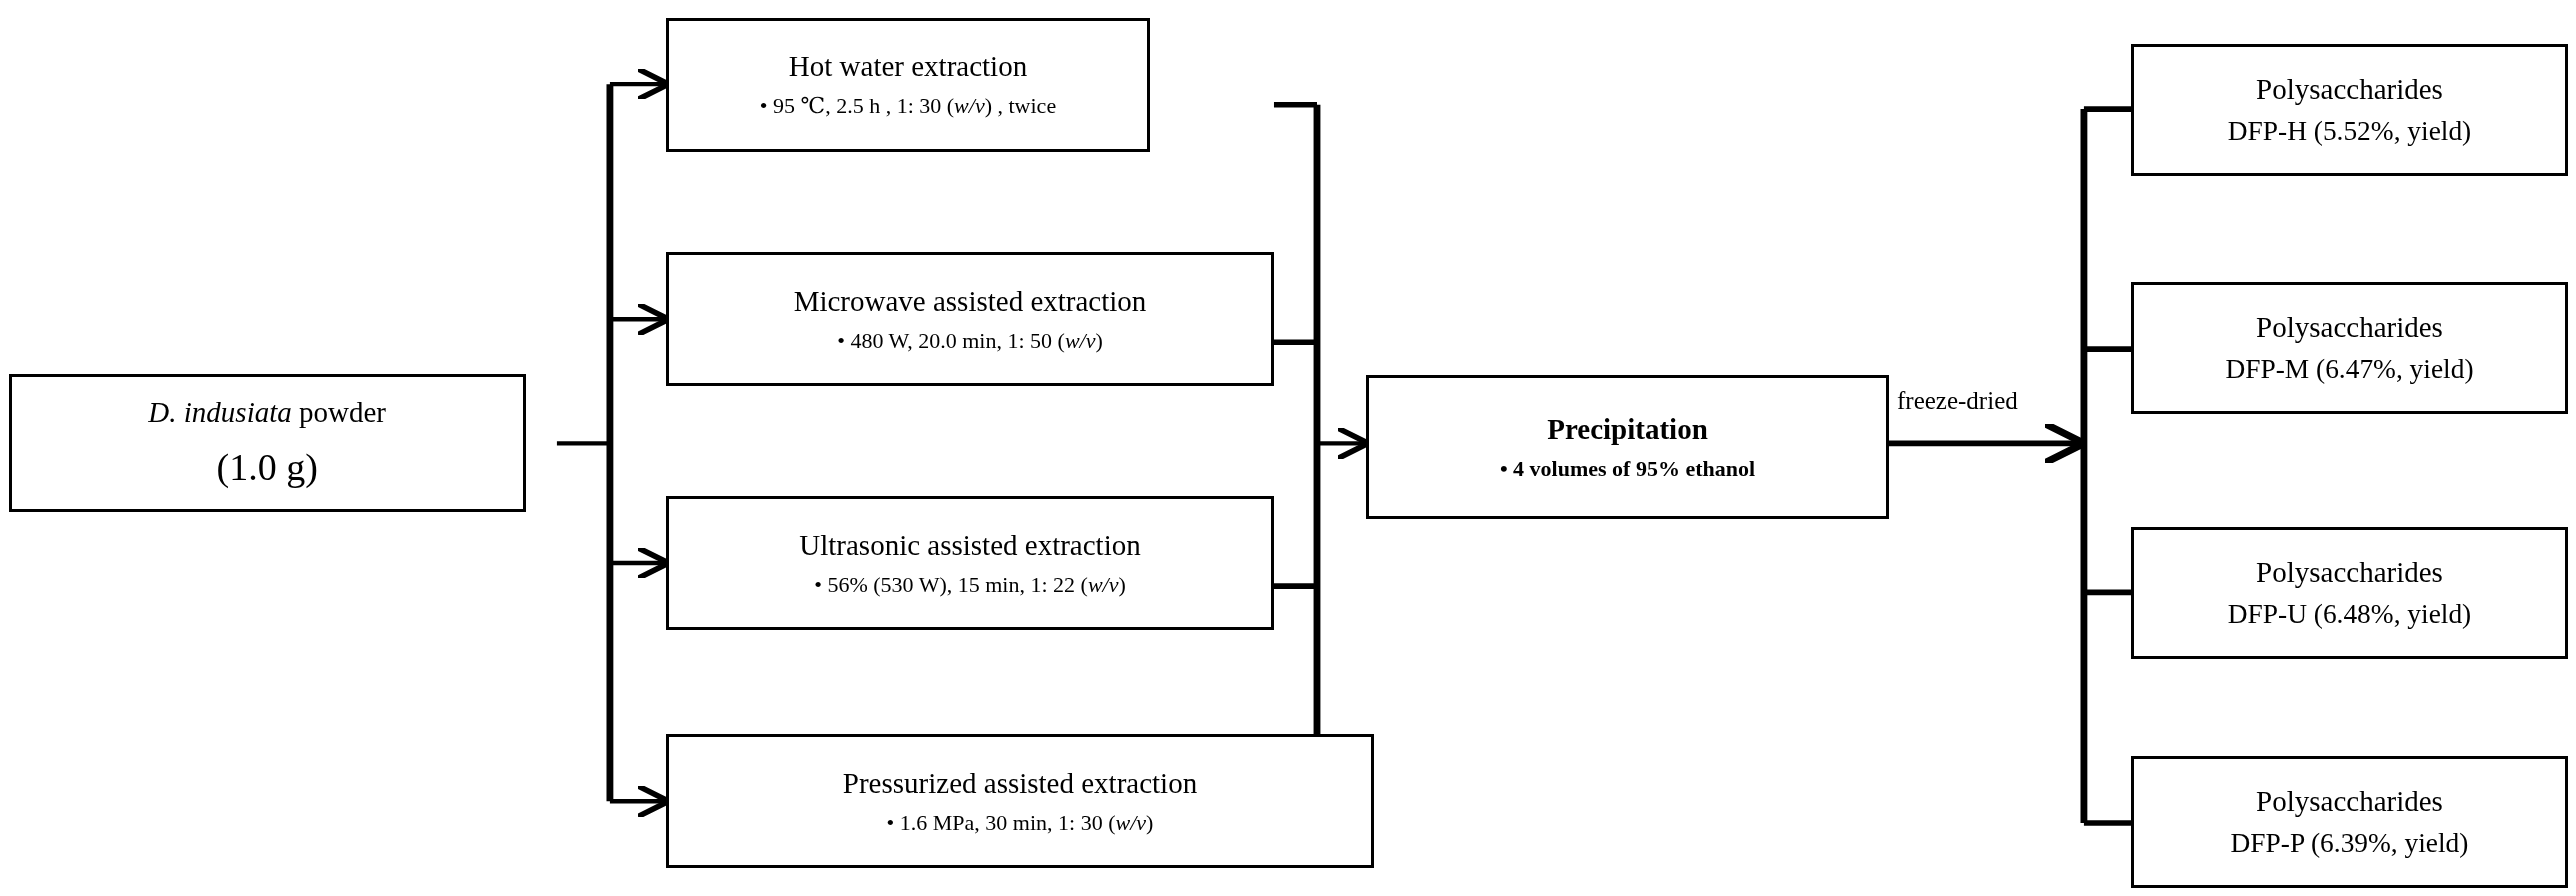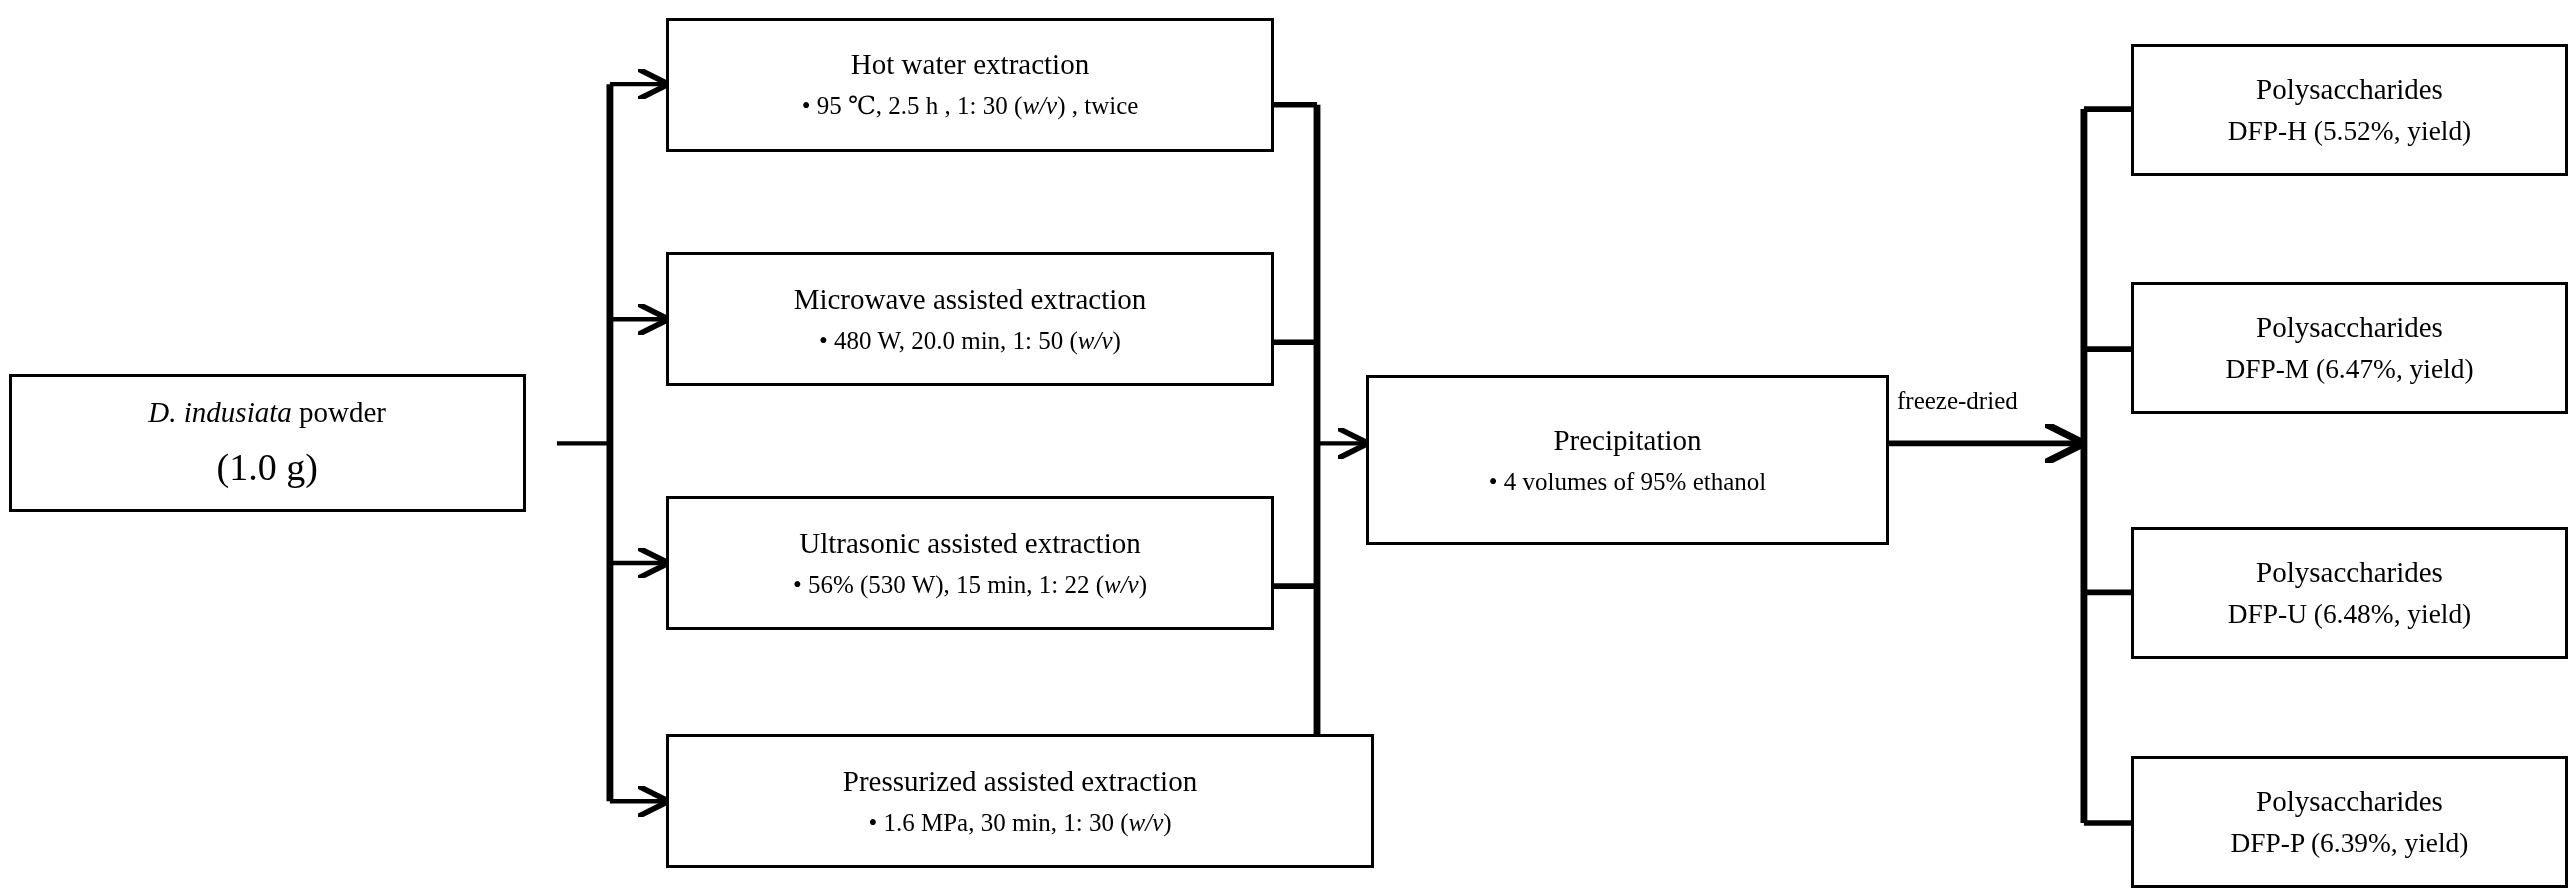--- a/index.html
+++ b/index.html
@@ -39,21 +39,21 @@
     line-height: 1.30;
     z-index: 5;
   }
   .box .title {
     display: block;
     font-size: 29px;
     white-space: nowrap;
   }
   .box .detail {
     display: block;
-    font-size: 25px;
+    font-size: 22px;
     white-space: nowrap;
     margin-top: 6.2px;
   }
   
   .box .detail.bulleted::before {
     content: "\2022\00a0";
   }
   .box .line2 {
     display: block;
     font-size: 27.4px;
@@ -140,41 +140,41 @@
       <path d="M 3342 950  L 3418 950"></path>
       <path d="M 3342 1320 L 3418 1320"></path>
     </g>
   </svg>
 
   <div class="box" id="src" style="left:8.7px; top:374px; width:517px; height:138px;">
     <span class="src-line1"><span class="sp">D. indusiata</span><span> powder</span></span>
     <span class="src-line2">(1.0 g)</span>
   </div>
 
-  <div class="box" style="left:666px; top:17.5px; width:608px; height:134px;">
+  <div class="box" style="left:666px; top:17.5px; width:484px; height:134px;">
     <span class="title">Hot water extraction</span>
     <span class="detail bulleted"><span>95 ℃, 2.5 h , 1: 30 (</span><span class="wv">w/v</span><span>) , twice</span></span>
   </div>
 
   <div class="box" style="left:666px; top:252px; width:608px; height:134px;">
     <span class="title">Microwave assisted extraction</span>
     <span class="detail bulleted"><span>480 W, 20.0 min, 1: 50 (</span><span class="wv">w/v</span><span>)</span></span>
   </div>
 
   <div class="box" style="left:666px; top:496px; width:608px; height:134px;">
     <span class="title">Ultrasonic assisted extraction</span>
     <span class="detail bulleted"><span>56% (530 W), 15 min, 1: 22 (</span><span class="wv">w/v</span><span>)</span></span>
   </div>
 
   <div class="box" style="left:666px; top:734px; width:708px; height:134px;">
     <span class="title">Pressurized assisted extraction</span>
     <span class="detail bulleted"><span>1.6 MPa, 30 min, 1: 30 (</span><span class="wv">w/v</span><span>)</span></span>
   </div>
 
-  <div class="box" style="left:1366px; top:375px; width:523px; height:170px;">
+  <div class="box" style="left:1366px; top:375px; width:523px; height:144px;font-weight:bold;">
     <span class="title">Precipitation</span>
     <span class="detail bulleted">4 volumes of 95% ethanol</span>
   </div>
 
   <div class="edge-label" style="left:1897px; top:387px;">freeze-dried</div>
 
   <div class="box" style="left:2131px; top:44px; width:437px; height:132px;">
     <span class="title">Polysaccharides</span>
     <span class="line2">DFP-H (5.52%, yield)</span>
   </div>

